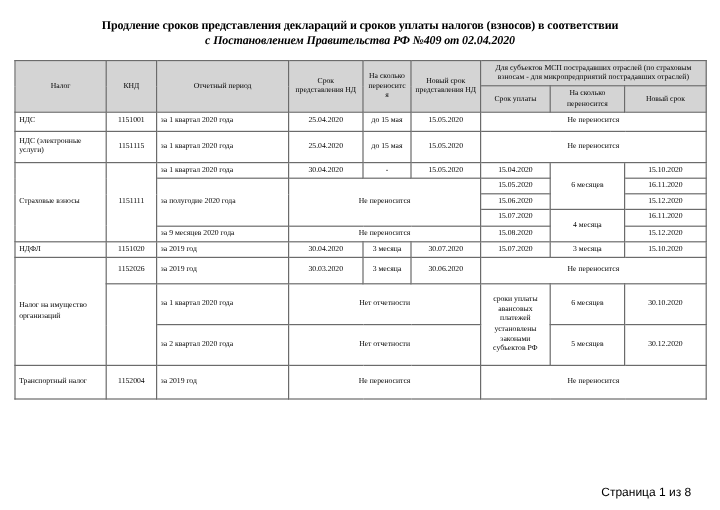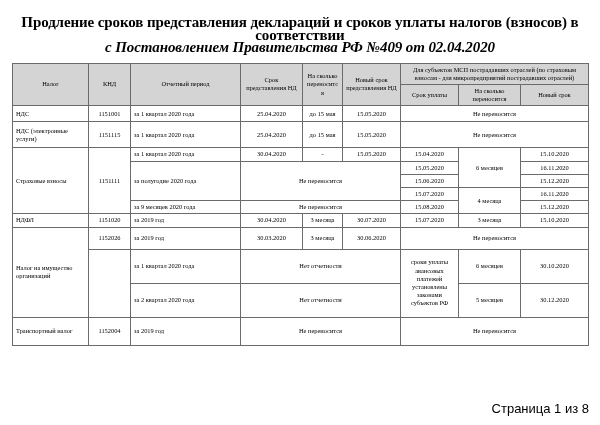--- a/index.html
+++ b/index.html
@@ -17,21 +17,21 @@
   .page {
     width: 600px;
     height: 425px;
     box-sizing: border-box;
     padding: 16px 12px 0 12px;
     position: relative;
   }
   .doc-title {
     text-align: center;
     font-weight: bold;
-    font-size: 15px;
+    font-size: 10px;
     line-height: 12.5px;
     margin: 0 0 9px 0;
     letter-spacing: -0.1px;
   }
   .doc-title .line2 { display: block; font-style: italic; }
 
   table.grid {
     border-collapse: collapse;
     width: 576px;
     margin: 0 auto;
@@ -59,24 +59,24 @@
     font-size: 6.3px;
     line-height: 8.2px;
   }
   td.c { text-align: center; }
   td.l { text-align: left; }
   td.taxname { text-align: left; padding-left: 4px; }
   .narrow-stack { text-align: center; line-height: 8.0px; }
 
   .footer {
     position: absolute;
-    right: 11px;
+    right: 24px;
     bottom: 9px;
     font-family: "Liberation Sans", "DejaVu Sans", sans-serif;
-    font-size: 13px;
+    font-size: 10px;
     color: #000;
     margin-top: 16px;
   }
 </style>
 </head>
 <body>
 
 <div class="page">
 
   <div class="doc-title">

